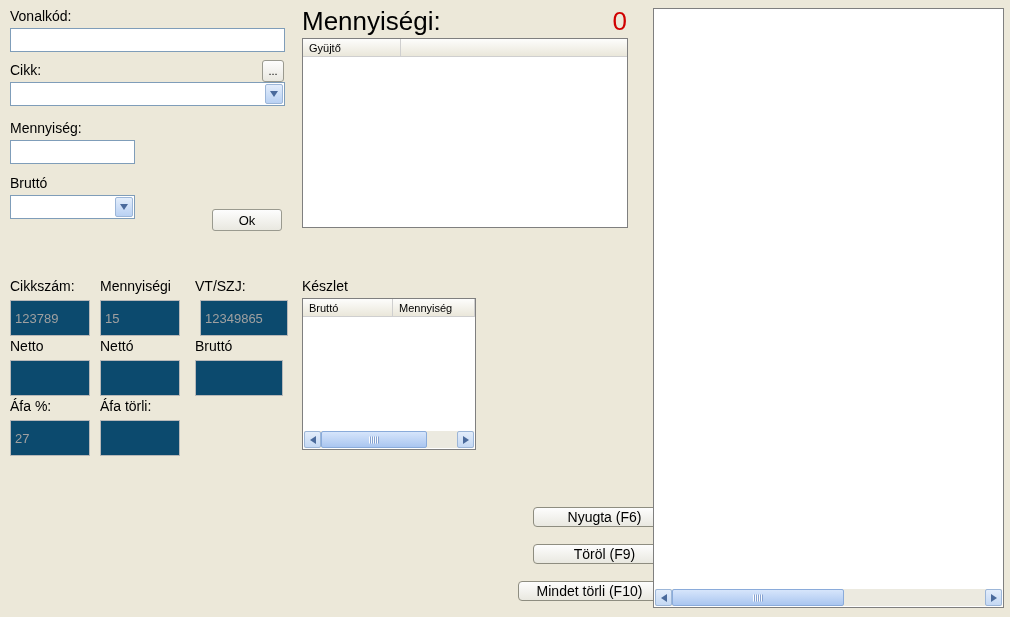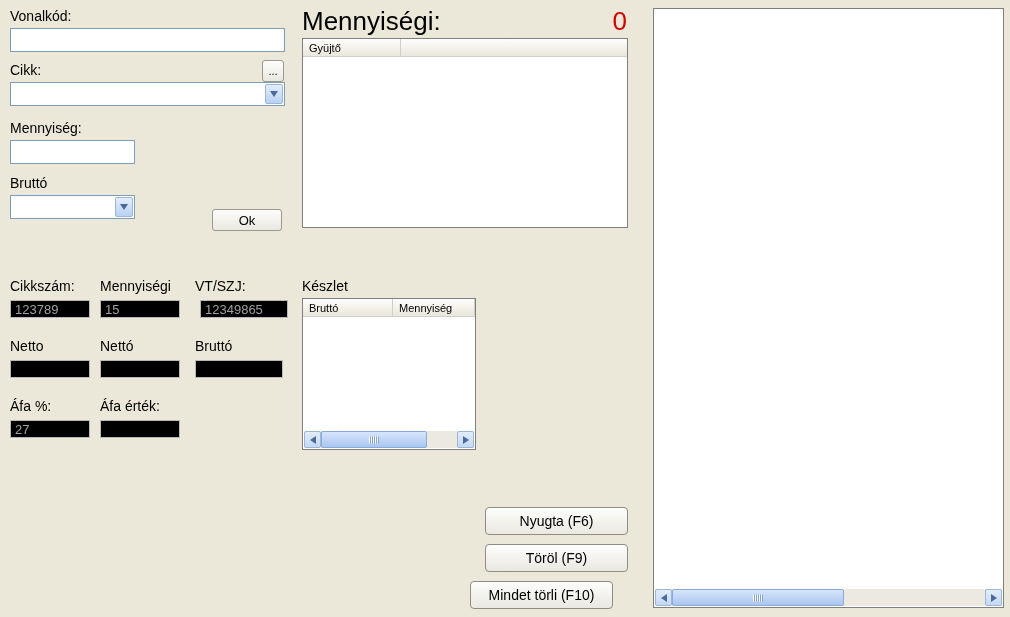--- a/index.html
+++ b/index.html
@@ -19,22 +19,22 @@
     position: absolute;
     border: 1px solid #7f9db9;
     background: #fff;
     height: 24px;
     padding: 2px 4px;
     font-size: 13px;
   }
   .input-readonly {
     position: absolute;
     border: 1px solid #b9b9b9;
-    background: #000000;
-    height: 18px;
+    background: #0c4a6e;
+    height: 36px;
     padding: 2px 4px;
     font-size: 13px;
     color: #a0a0a0;
   }
   .combo {
     position: absolute;
     border: 1px solid #7f9db9;
     background: #fff;
     height: 24px;
   }
@@ -62,27 +62,28 @@
     display: flex;
     align-items: center;
     justify-content: center;
     cursor: pointer;
   }
   .btn-big {
     position: absolute;
     background: linear-gradient(#fdfdfd, #e9e8e0);
     border: 1px solid #8e8d80;
     border-radius: 4px;
-    height: 28px;
+    height: 20px;
     font-size: 14px;
     display: flex;
     align-items: center;
     justify-content: center;
     cursor: pointer;
     width: 143px;
+    margin-left: 48px;
   }
   .list-box {
     position: absolute;
     border: 1px solid #7f7f7f;
     background: #fff;
   }
   .list-header {
     display: flex;
     height: 18px;
     background: linear-gradient(#fdfdfc, #eae7da);
@@ -194,21 +195,21 @@
 
 <div class="label" style="left:10px; top:338px;">Netto</div>
 <div class="label" style="left:100px; top:338px;">Nettó</div>
 <div class="label" style="left:195px; top:338px;">Bruttó</div>
 
 <input class="input-readonly" readonly="" style="left: 10px; top: 360px; width: 80px;" value="">
 <input class="input-readonly" readonly="" style="left: 100px; top: 360px; width: 80px;" value="">
 <input class="input-readonly" readonly="" style="left: 195px; top: 360px; width: 88px;" value="">
 
 <div class="label" style="left:10px; top:398px;">Áfa %:</div>
-<div class="label" style="left:100px; top:398px;">Áfa érték:</div>
+<div class="label" style="left:100px; top:398px;">Áfa törli:</div>
 
 <input class="input-readonly" readonly="" style="left: 10px; top: 420px; width: 80px;" value="27">
 <input class="input-readonly" readonly="" style="left: 100px; top: 420px; width: 80px;" value="">
 
 <div class="fizetendo-label" style="left:302px; top:6px;">Mennyiségi:</div>
 <div class="fizetendo-value" style="right:383px; top:6px; text-align:right;">0</div>
 
 <div class="list-box" style="left:302px; top:38px; width:326px; height:190px;">
   <div class="list-header">
     <div class="list-header-col" style="width:98px;">Gyüjtő</div>

